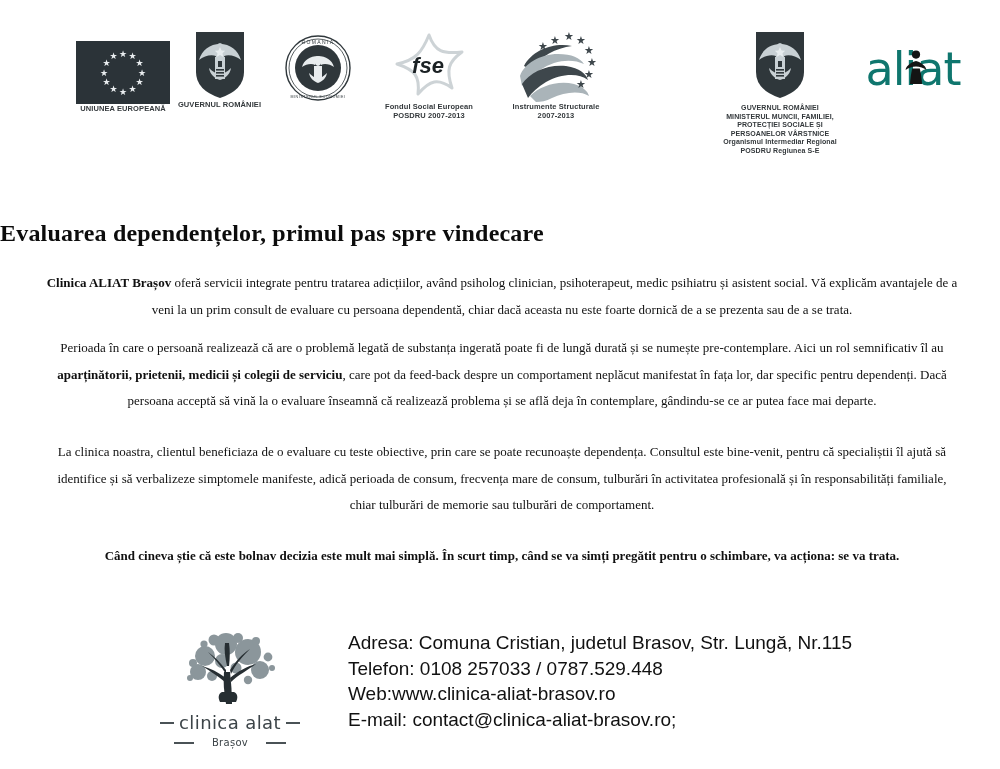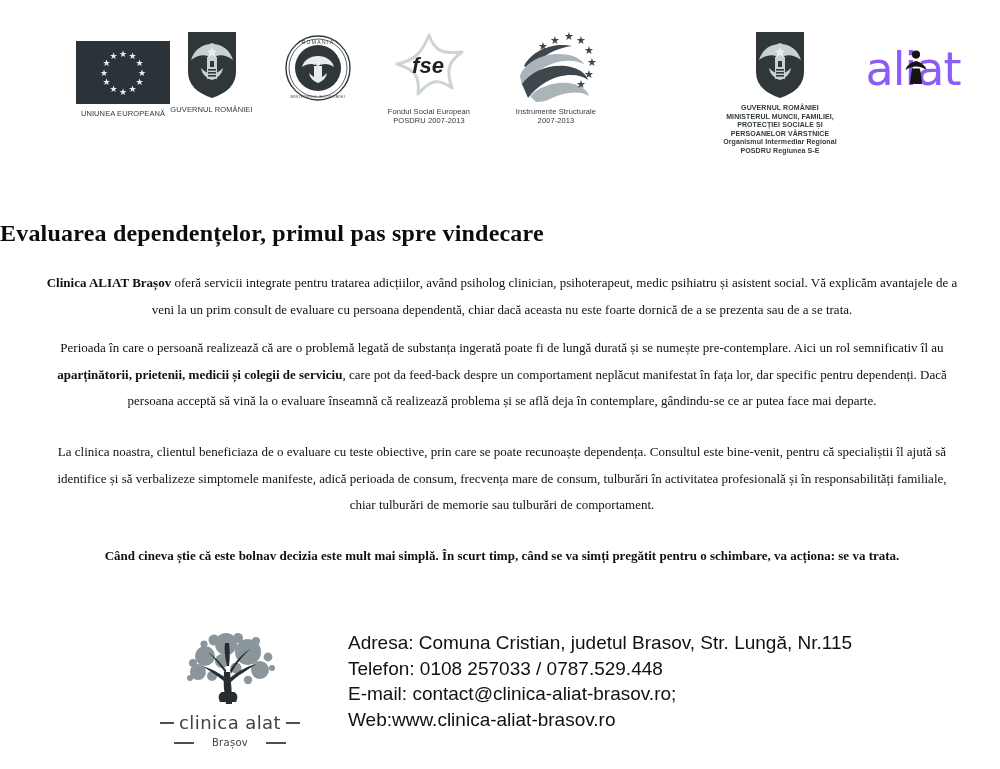--- a/index.html
+++ b/index.html
@@ -29,27 +29,26 @@
     left: 0;
     width: 1000px;
     height: 130px;
   }
   .logo-block {
     position: absolute;
     text-align: center;
   }
   .logo-caption {
     font-family: "Liberation Sans", "DejaVu Sans", sans-serif;
-    font-weight: normal;
+    font-weight: bold;
     font-size: 7.5px;
     line-height: 9.2px;
     color: #33383b;
     letter-spacing: 0.1px;
     white-space: pre-line;
-    margin-top: 5px;
   }
   .logo-caption.small {
     font-size: 7px;
     line-height: 8.6px;
     font-weight: bold;
   }
   .logo-art {
     display: flex;
     align-items: flex-end;
     justify-content: center;
@@ -68,21 +67,21 @@
     position: absolute;
     width: 8px;
     height: 8px;
     color: #e9edef;
     font-size: 9px;
     line-height: 8px;
     text-align: center;
   }
 
   
-  #guvern-block { left: 154px; top: 0px; width: 115px; }
+  #guvern-block { left: 162px; top: 0px; width: 115px; }
   .shield {
     width: 52px;
     height: 70px;
     position: relative;
   }
 
   
   #seal-block { left: 272px; top: 2px; width: 92px; }
 
   
@@ -94,21 +93,21 @@
   
   #minister-block { left: 700px; top: 0px; width: 160px; }
   #minister-block .logo-caption { margin-top: 4px; }
 
   
   #aliat-block { left: 848px; top: 16px; width: 130px; }
   .aliat-word {
     font-family: "DejaVu Sans", "Liberation Sans", sans-serif;
     font-size: 46px;
     letter-spacing: -1px;
-    color: #8b5cf6;
+    color: #0f766e;
     line-height: 50px;
     position: relative;
     white-space: nowrap;
   }
   .aliat-person {
     position: absolute;
     left: 57px;
     top: 6px;
     width: 22px;
     height: 34px;
@@ -433,19 +432,19 @@
       <div class="clinic-sub-row">
         <div class="rule"></div>
         <div class="clinic-sub">Brașov</div>
         <div class="rule"></div>
       </div>
     </div>
 
     <div class="contact">
       <div>Adresa: Comuna Cristian, judetul Brasov, Str. Lungă, Nr.115</div>
       <div>Telefon: 0108 257033 / 0787.529.448</div>
+      <div>Web:www.clinica-aliat-brasov.ro</div>
       <div>E-mail: contact@clinica-aliat-brasov.ro;</div>
-      <div>Web:www.clinica-aliat-brasov.ro</div>
     </div>
 
   </div>
 
 </div>
 
 </body></html>

